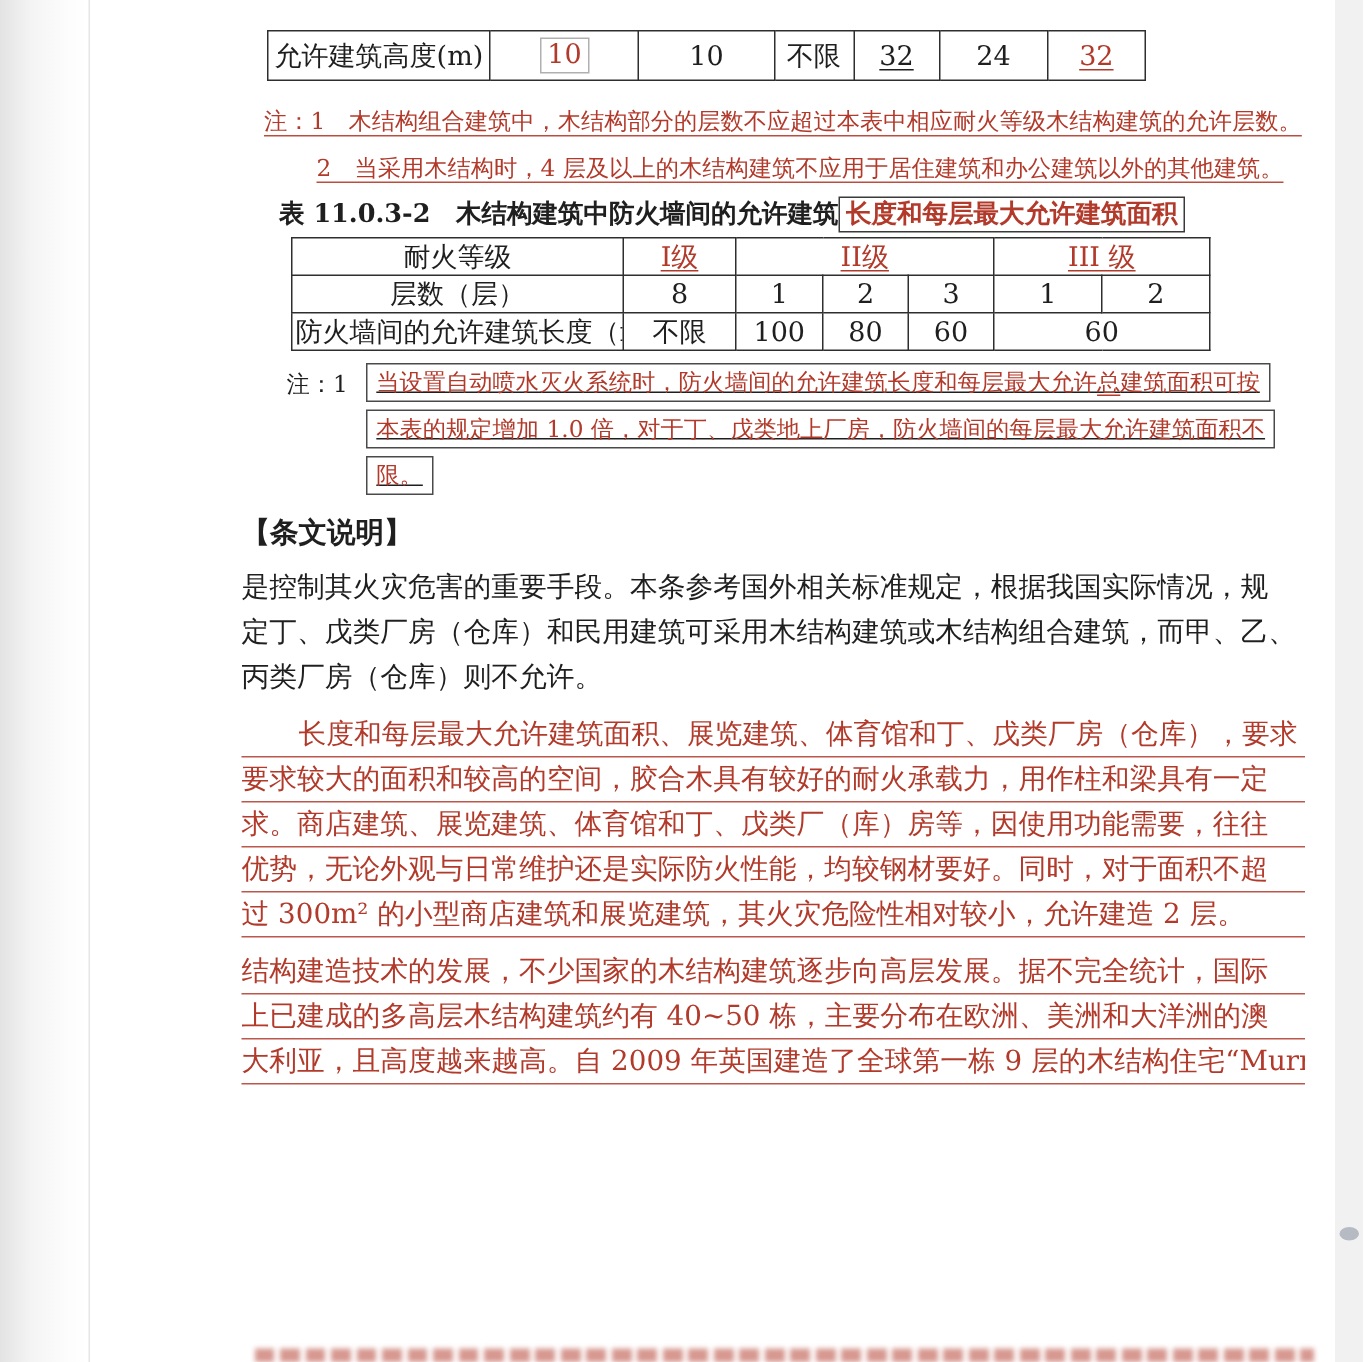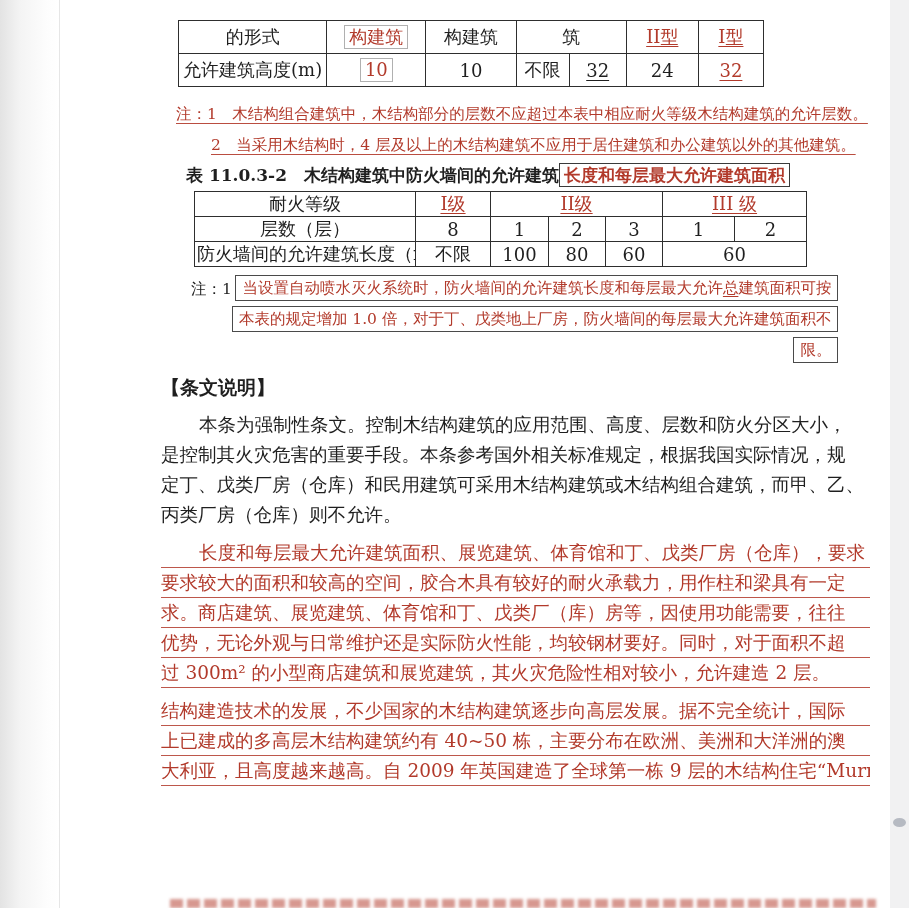--- a/index.html
+++ b/index.html
@@ -52,23 +52,23 @@
   .notes1{margin:12px 0 0 15px;font-size:15.5px;line-height:31px;}
   .notes1 .nline{color:var(--red);text-decoration:underline;text-underline-offset:4px;
     text-decoration-color:rgba(178,58,43,.9);white-space:nowrap;}
   .notes1 .nline2{padding-left:35px;}
 
   
   .caption{margin:3px 0 0 25px;font-size:17px;font-weight:bold;white-space:nowrap;}
   .caption .cap-red{color:var(--red);border:1.5px solid #3a3a3a;padding:1px 4px;}
 
   
-  .notes2{margin:8px 0 0 30px;display:flex;font-size:15.5px;}
+  .notes2{margin:8px 0 0 30px;display:flex;font-size:15.5px;gap:12px;}
   .notes2-label{flex:0 0 40px;padding-top:4px;white-space:nowrap;}
-  .notes2-boxes{display:flex;flex-direction:column;align-items:flex-end;}
+  .notes2-boxes{display:flex;flex-direction:column;align-items:flex-start;text-decoration:underline;}
   .rbox{border:1px solid #4a4a4a;color:var(--red);padding:2px 6px;margin-bottom:5px;
     font-size:15.5px;line-height:20px;white-space:nowrap;}
   .rbox .u-ch{text-decoration:underline;text-underline-offset:3px;}
   .note2-line{margin:4px 0 0 45px;font-size:15.5px;line-height:24px;white-space:nowrap;}
   .numbox{display:inline-block;border:1px solid #4a4a4a;padding:0 6px;margin-right:8px;}
 
   
   .heading{margin-top:7px;font-size:19px;font-weight:bold;}
   .para{margin-top:8px;font-size:18.5px;line-height:30px;}
   .para .line{white-space:nowrap;overflow:hidden;}
@@ -102,28 +102,20 @@
       <colgroup>
         <col style="width:148px">
           <col style="width:99px">
           <col style="width:90px">
         <col style="width:53px">
           <col style="width:57px">
           <col style="width:72px">
           <col style="width:65px">
       </colgroup>
       <tbody>
-          <tr>
-        <td>的形式</td>
-        <td><span class="red lightbox">构建筑</span></td>
-        <td>构建筑</td>
-        <td colspan="2">筑</td>
-        <td><span class="red u">II型</span></td>
-        <td><span class="red u">I型</span></td>
-      </tr>
       <tr>
         <td>允许建筑高度(m)</td>
         <td><span class="red lightbox">10</span></td>
         <td>10</td>
         <td>不限</td>
         <td><span class="u">32</span></td>
         <td>24</td>
         <td><span class="red u">32</span></td>
       </tr>
     </tbody>
@@ -180,21 +172,20 @@
       <div class="notes2-boxes">
         <div class="rbox"><span>当设置自动喷水灭火系统时，防火墙间的允许建筑长度和每层最大允许</span><span class="u-ch">总</span><span>建筑面积可按</span></div>
         <div class="rbox">本表的规定增加 1.0 倍，对于丁、戊类地上厂房，防火墙间的每层最大允许建筑面积不</div>
         <div class="rbox">限。</div>
       </div>
     </div>
 
     <div class="heading">【条文说明】</div>
 
     <div class="para para-black">
-      <div class="line first">本条为强制性条文。控制木结构建筑的应用范围、高度、层数和防火分区大小，</div>
       <div class="line">是控制其火灾危害的重要手段。本条参考国外相关标准规定，根据我国实际情况，规</div>
       <div class="line">定丁、戊类厂房（仓库）和民用建筑可采用木结构建筑或木结构组合建筑，而甲、乙、</div>
       <div class="line">丙类厂房（仓库）则不允许。</div>
     </div>
 
     <div class="para para-red">
       <div class="line first">长度和每层最大允许建筑面积、展览建筑、体育馆和丁、戊类厂房（仓库），要求</div>
       <div class="line">要求较大的面积和较高的空间，胶合木具有较好的耐火承载力，用作柱和梁具有一定</div>
       <div class="line">求。商店建筑、展览建筑、体育馆和丁、戊类厂（库）房等，因使用功能需要，往往</div>
       <div class="line">优势，无论外观与日常维护还是实际防火性能，均较钢材要好。同时，对于面积不超</div>

